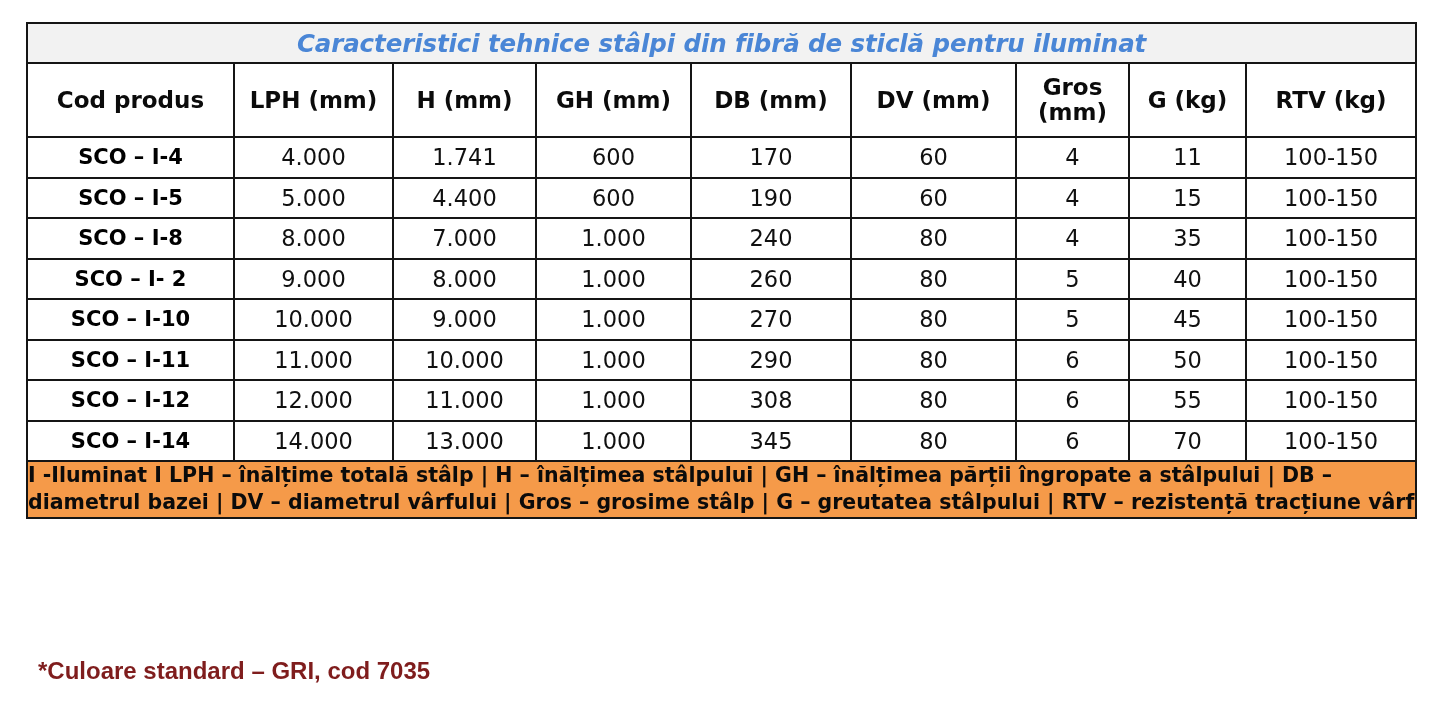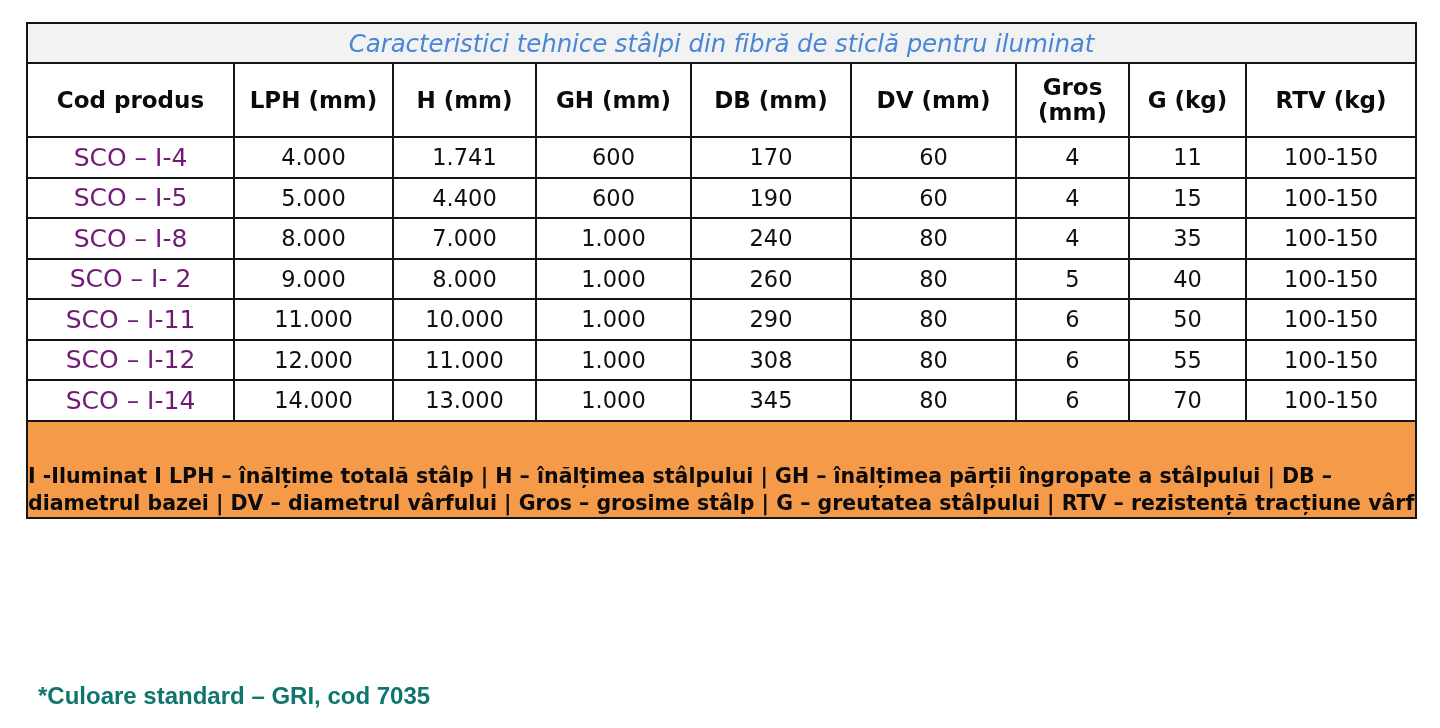--- a/index.html
+++ b/index.html
@@ -44,21 +44,21 @@
   .title-cell {
     background: #f2f2f2 !important;
     text-align: center;
     vertical-align: middle;
     height: 38px;
     padding: 2px 4px 6px 4px;
   }
   .title-text {
     font-family: "DejaVu Sans", sans-serif;
     font-style: italic;
-    font-weight: normal;
+    font-weight: bold;
     font-size: 24.5px;
     color: #4a86d6;
     letter-spacing: -0.1px;
     white-space: nowrap;
   }
 
   
   .hdr {
     height: 72px;
     text-align: center;
@@ -75,23 +75,23 @@
   }
 
   
   tr.drow td {
     height: 38.5px;
     text-align: center;
     vertical-align: middle;
   }
   .cell-code {
     font-family: "DejaVu Sans", sans-serif;
-    font-weight: normal;
-    font-size: 25px;
-    color: #701a75;
+    font-weight: bold;
+    font-size: 21px;
+    color: #000000;
     white-space: nowrap;
   }
   .cell-val {
     font-family: "DejaVu Sans", sans-serif;
     font-weight: normal;
     font-size: 22.5px;
     color: #101010;
     white-space: nowrap;
   }
 
@@ -103,32 +103,31 @@
     text-align: left;
   }
   .legend-text {
     font-family: "DejaVu Sans", sans-serif;
     font-weight: bold;
     font-size: 20.5px;
     color: #0b0b0b;
     line-height: 1.34;
     display: block;
     text-align: left;
-    margin-top: 41px;
   }
 
   
   .footnote {
     position: absolute;
     left: 38px;
-    top: 682px;
+    top: 657px;
     font-family: "Liberation Sans", sans-serif;
     font-weight: bold;
     font-size: 24px;
-    color: #0f766e;
+    color: #7f1d1d;
     white-space: nowrap;
   }
 
   
   col.c0 { width: 207px; }
   col.c1 { width: 159px; }
   col.c2 { width: 143px; }
   col.c3 { width: 155px; }
   col.c4 { width: 160px; }
   col.c5 { width: 165px; }
@@ -231,20 +230,31 @@
             <td><span class="cell-val">9.000</span></td>
             <td><span class="cell-val">8.000</span></td>
             <td><span class="cell-val">1.000</span></td>
             <td><span class="cell-val">260</span></td>
             <td><span class="cell-val">80</span></td>
             <td><span class="cell-val">5</span></td>
             <td><span class="cell-val">40</span></td>
             <td><span class="cell-val">100-150</span></td>
           </tr>
           <tr class="drow">
+            <td><span class="cell-code">SCO – I-10</span></td>
+            <td><span class="cell-val">10.000</span></td>
+            <td><span class="cell-val">9.000</span></td>
+            <td><span class="cell-val">1.000</span></td>
+            <td><span class="cell-val">270</span></td>
+            <td><span class="cell-val">80</span></td>
+            <td><span class="cell-val">5</span></td>
+            <td><span class="cell-val">45</span></td>
+            <td><span class="cell-val">100-150</span></td>
+          </tr>
+          <tr class="drow">
             <td><span class="cell-code">SCO – I-11</span></td>
             <td><span class="cell-val">11.000</span></td>
             <td><span class="cell-val">10.000</span></td>
             <td><span class="cell-val">1.000</span></td>
             <td><span class="cell-val">290</span></td>
             <td><span class="cell-val">80</span></td>
             <td><span class="cell-val">6</span></td>
             <td><span class="cell-val">50</span></td>
             <td><span class="cell-val">100-150</span></td>
           </tr>

